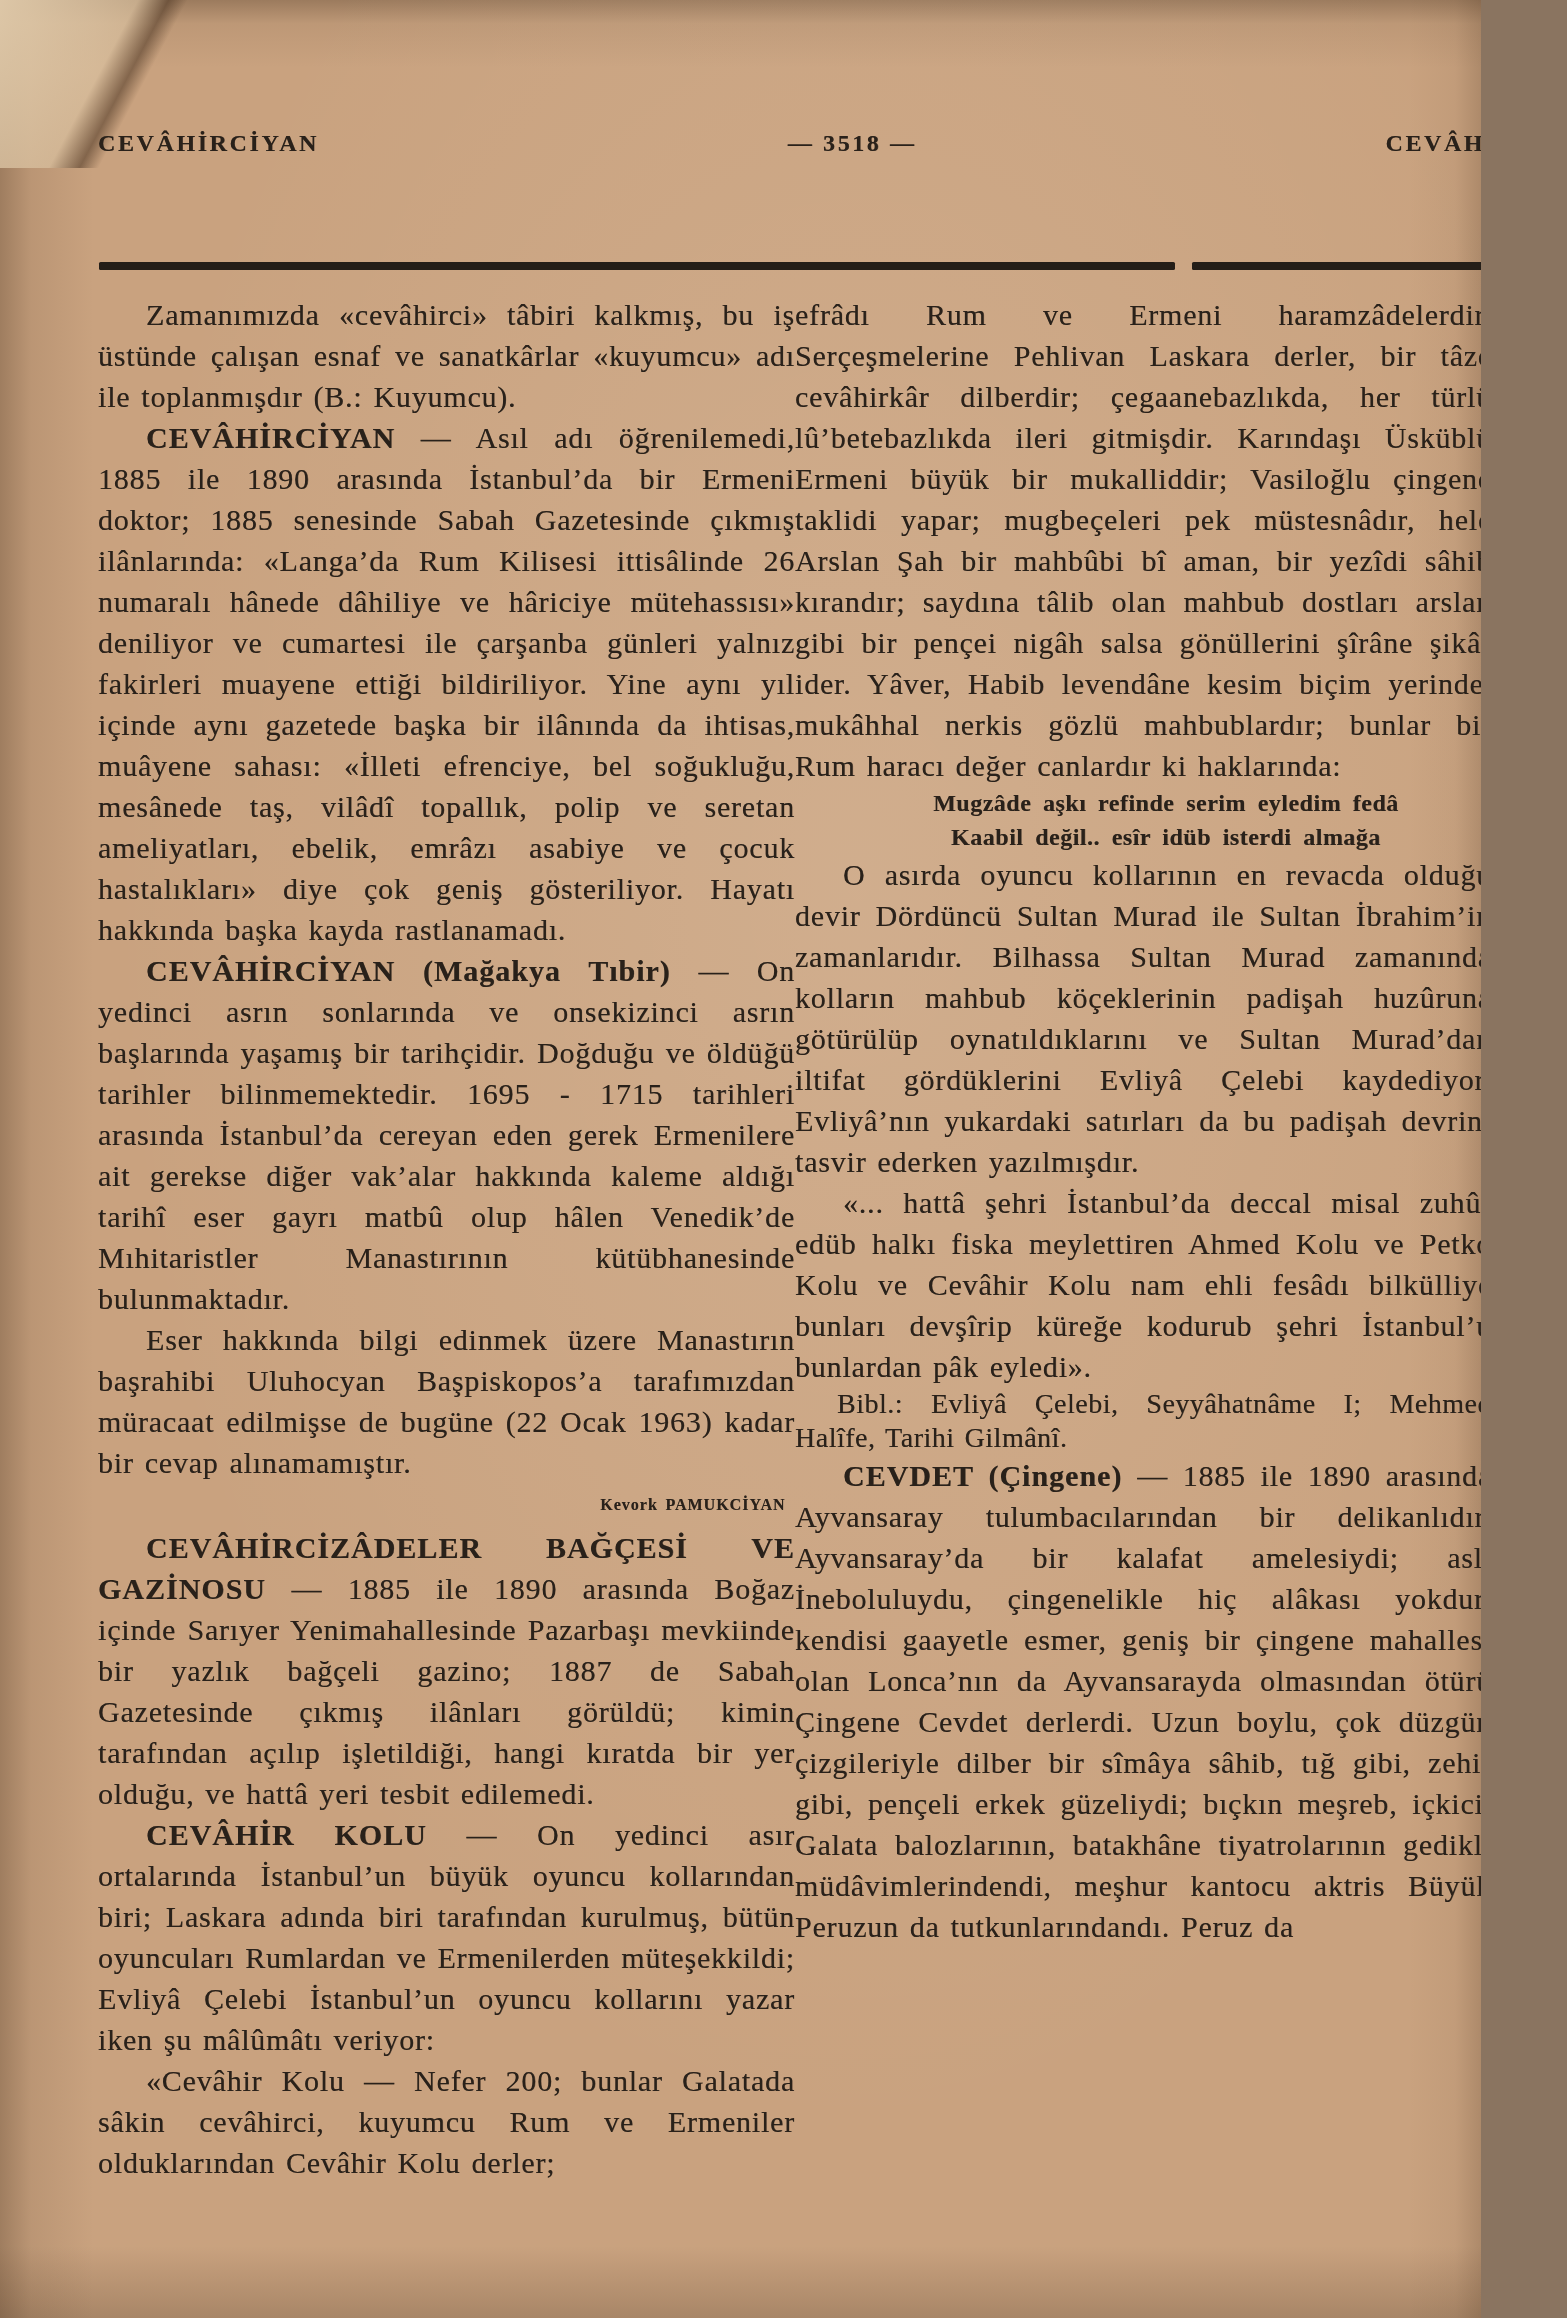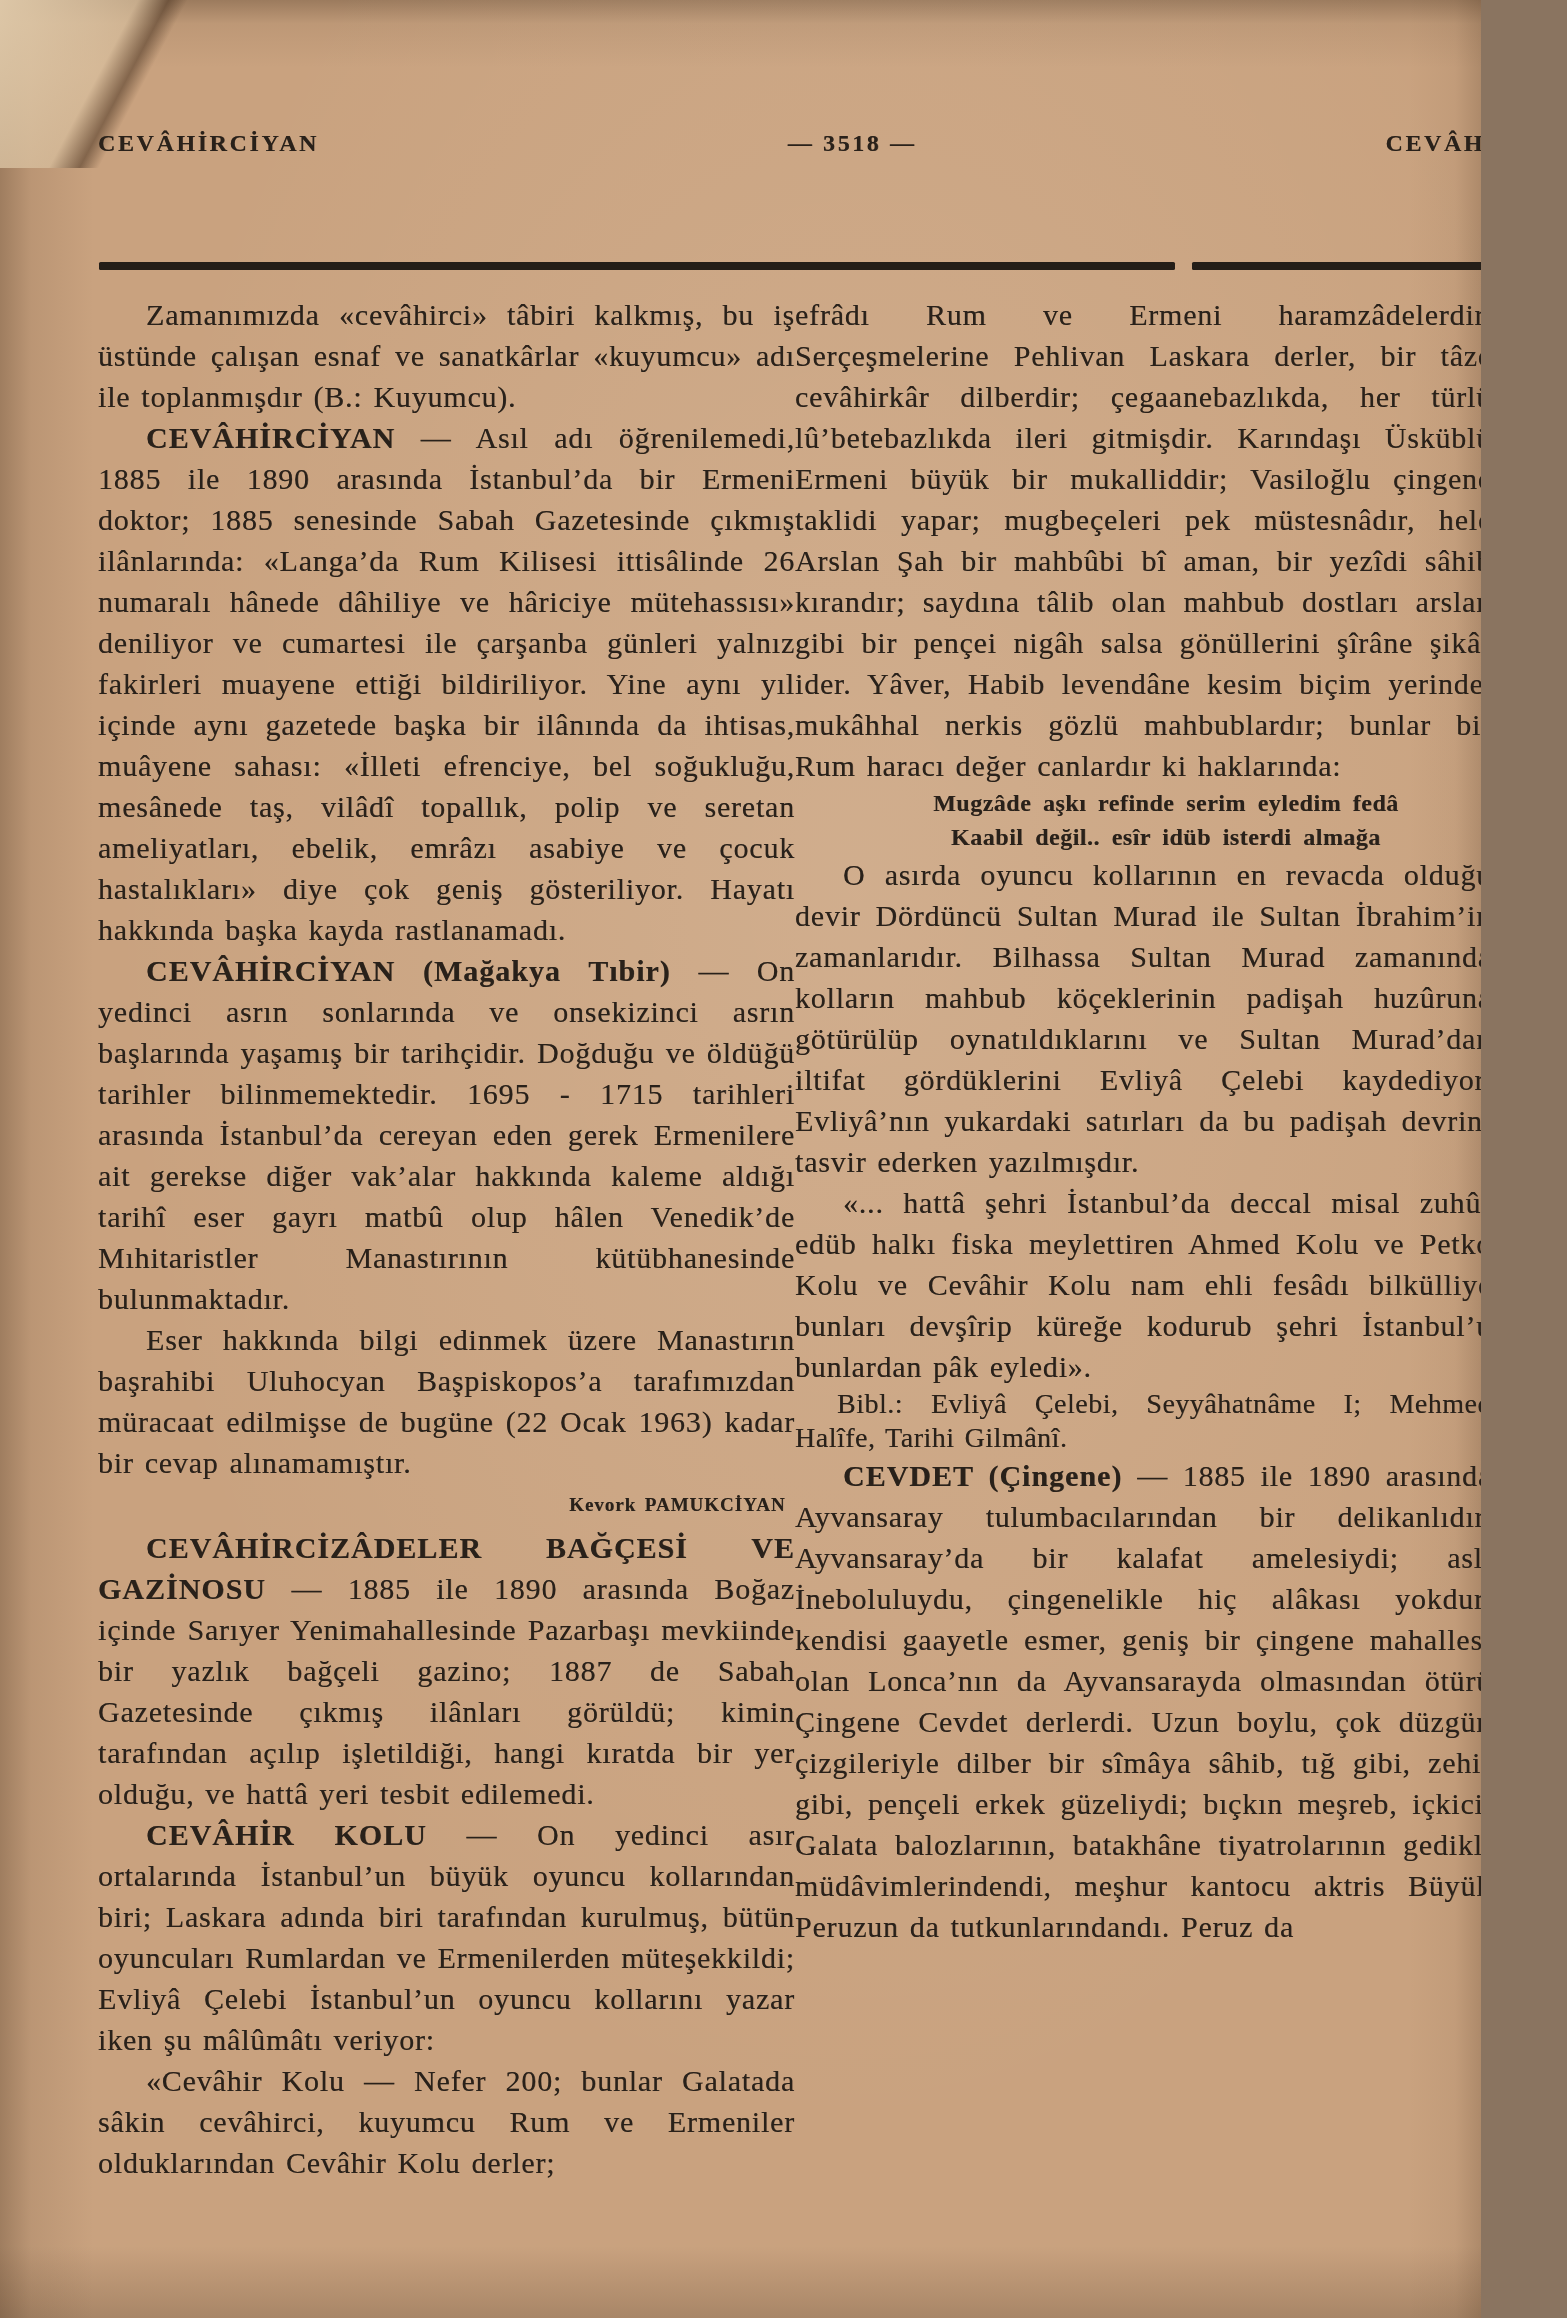--- a/index.html
+++ b/index.html
@@ -43,21 +43,21 @@
     letter-spacing:0.8px;word-spacing:2.6px;
     text-align:justify;
     text-shadow:0.3px 0.3px 0.5px rgba(41,33,26,0.5);
   }
   .body{text-indent:48px;}
   .entry{text-indent:48px;}
   .body-noindent{text-indent:0;}
   .headword{font-weight:700;letter-spacing:1px;}
   .signature{
     text-align:right;text-indent:0;
-    font-weight:700;font-size:19px;line-height:44px;
+    font-weight:700;font-size:16px;line-height:44px;
     padding-right:9.4px;letter-spacing:1px;
   }
   .verse{
     text-align:center;text-indent:0;
     padding-left:45px;
     font-weight:700;font-size:24px;line-height:34px;
     letter-spacing:0.5px;word-spacing:5.2px;
   }
   .bibl{
     font-size:28px;line-height:34px;

